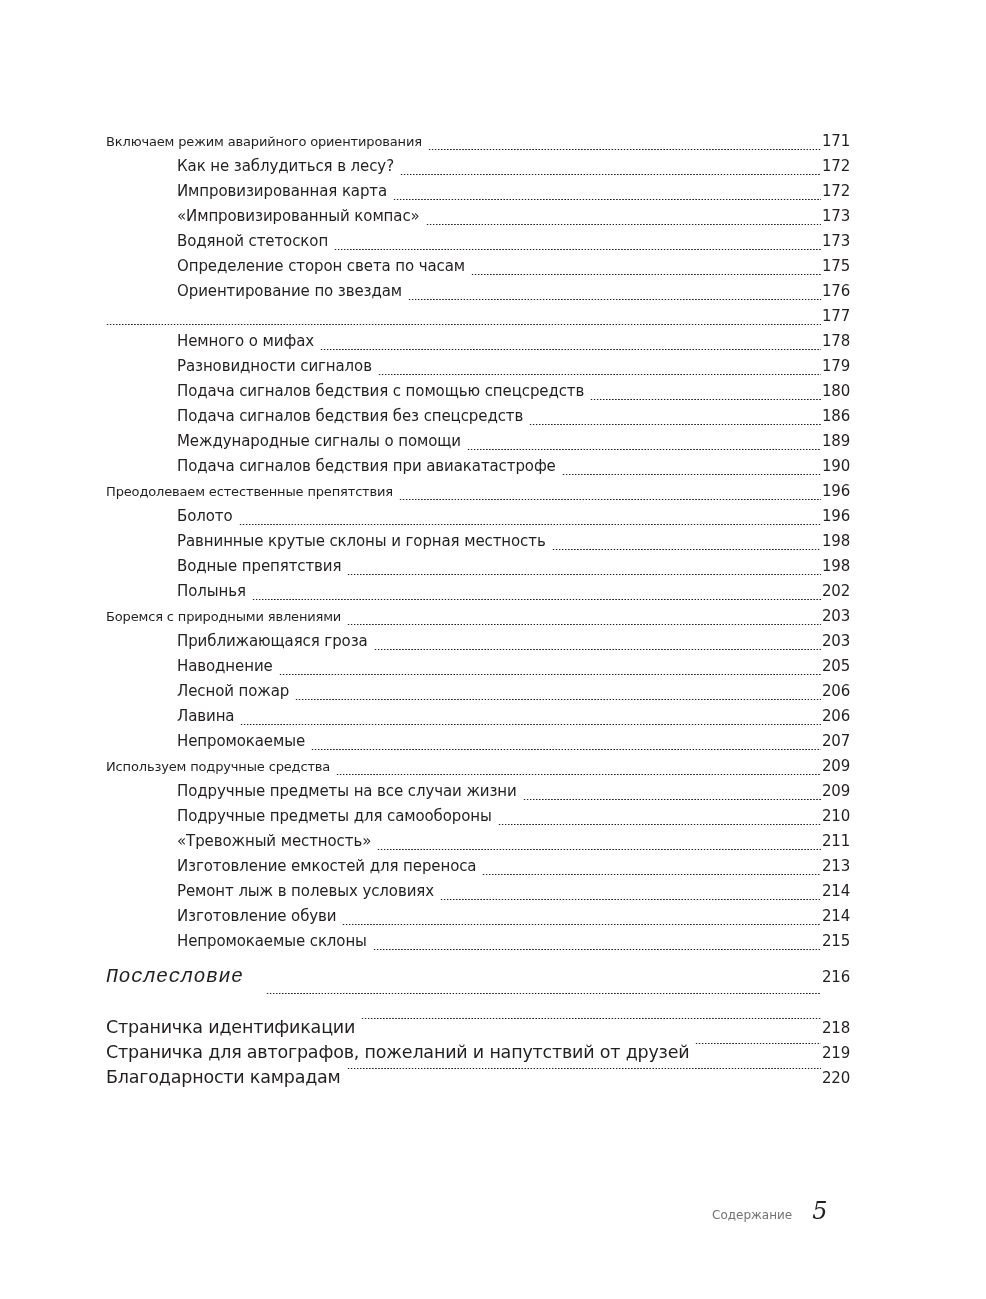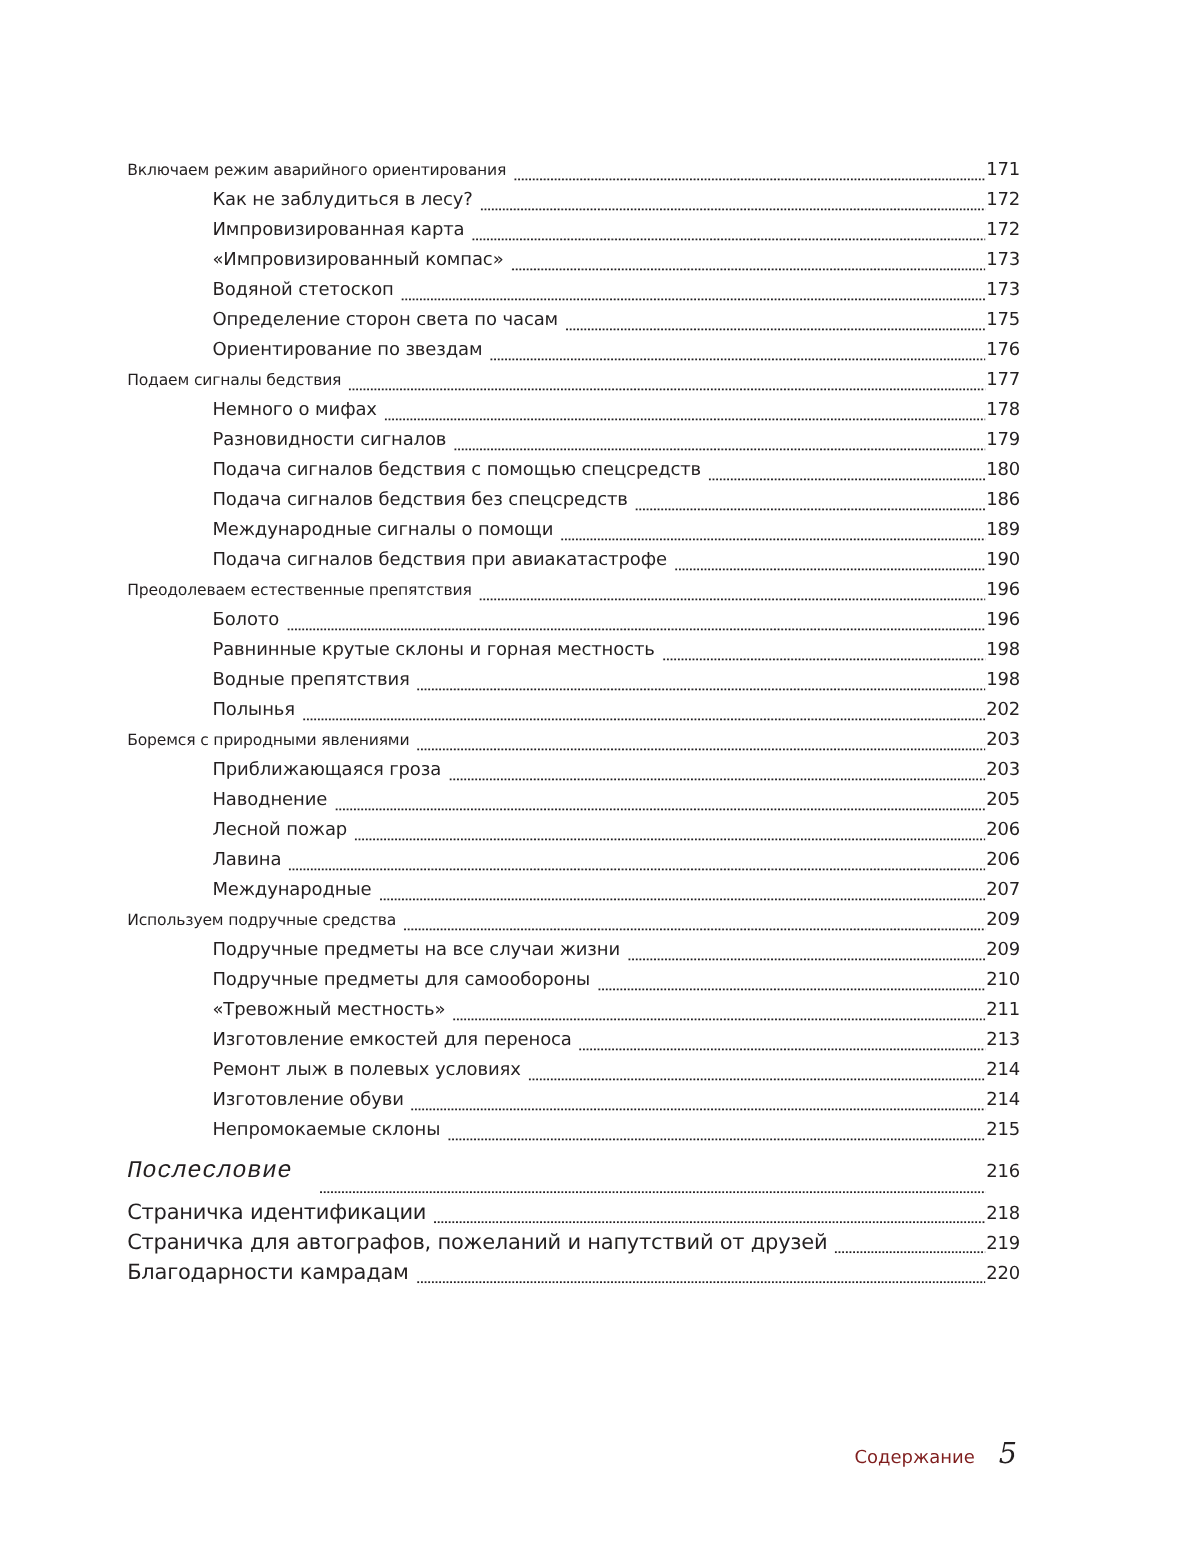--- a/index.html
+++ b/index.html
@@ -55,20 +55,21 @@
       letter-spacing: -0.15px;
     }
     .row.sub .title {
       font-size: 15px;
       padding-left: 71px;
       letter-spacing: -0.1px;
     }
     .row.back .title {
       font-size: 17.5px;
       letter-spacing: -0.2px;
+      margin-top: 16px;
     }
     .row.back {
       height: 25px;
     }
     .row.afterword {
       height: 36px;
       margin-top: 8px;
     }
     .row.afterword .title {
       font-family: Liberation Mono, monospace;
@@ -79,22 +80,22 @@
     }
     .footer {
       position: absolute;
       left: 712px;
       top: 1197px;
       display: flex;
       align-items: baseline;
       gap: 20px;
     }
     .footer .label {
-      font-size: 15px;
-      color: #7f1d1d;
+      font-size: 12px;
+      color: #737373;
     }
     .footer .num {
       font-family: "DejaVu Serif", "Liberation Serif", serif;
       font-style: italic;
       font-size: 24px;
       color: #231f20;
     }
   </style>
 </head>
 <body>
@@ -131,21 +132,20 @@
     <span class="leader"></span>
     <span class="page">175</span>
   </div>
   <div class="row sub">
     <span class="title">Ориентирование по звездам</span>
     <span class="leader"></span>
     <span class="page">176</span>
   </div>
 
   <div class="row section">
-    <span class="title">Подаем сигналы бедствия</span>
     <span class="leader"></span>
     <span class="page">177</span>
   </div>
   <div class="row sub">
     <span class="title">Немного о мифах</span>
     <span class="leader"></span>
     <span class="page">178</span>
   </div>
   <div class="row sub">
     <span class="title">Разновидности сигналов</span>
@@ -218,21 +218,21 @@
     <span class="title">Лесной пожар</span>
     <span class="leader"></span>
     <span class="page">206</span>
   </div>
   <div class="row sub">
     <span class="title">Лавина</span>
     <span class="leader"></span>
     <span class="page">206</span>
   </div>
   <div class="row sub">
-    <span class="title">Международные</span>
+    <span class="title">Непромокаемые</span>
     <span class="leader"></span>
     <span class="page">207</span>
   </div>
 
   <div class="row section">
     <span class="title">Используем подручные средства</span>
     <span class="leader"></span>
     <span class="page">209</span>
   </div>
   <div class="row sub">

